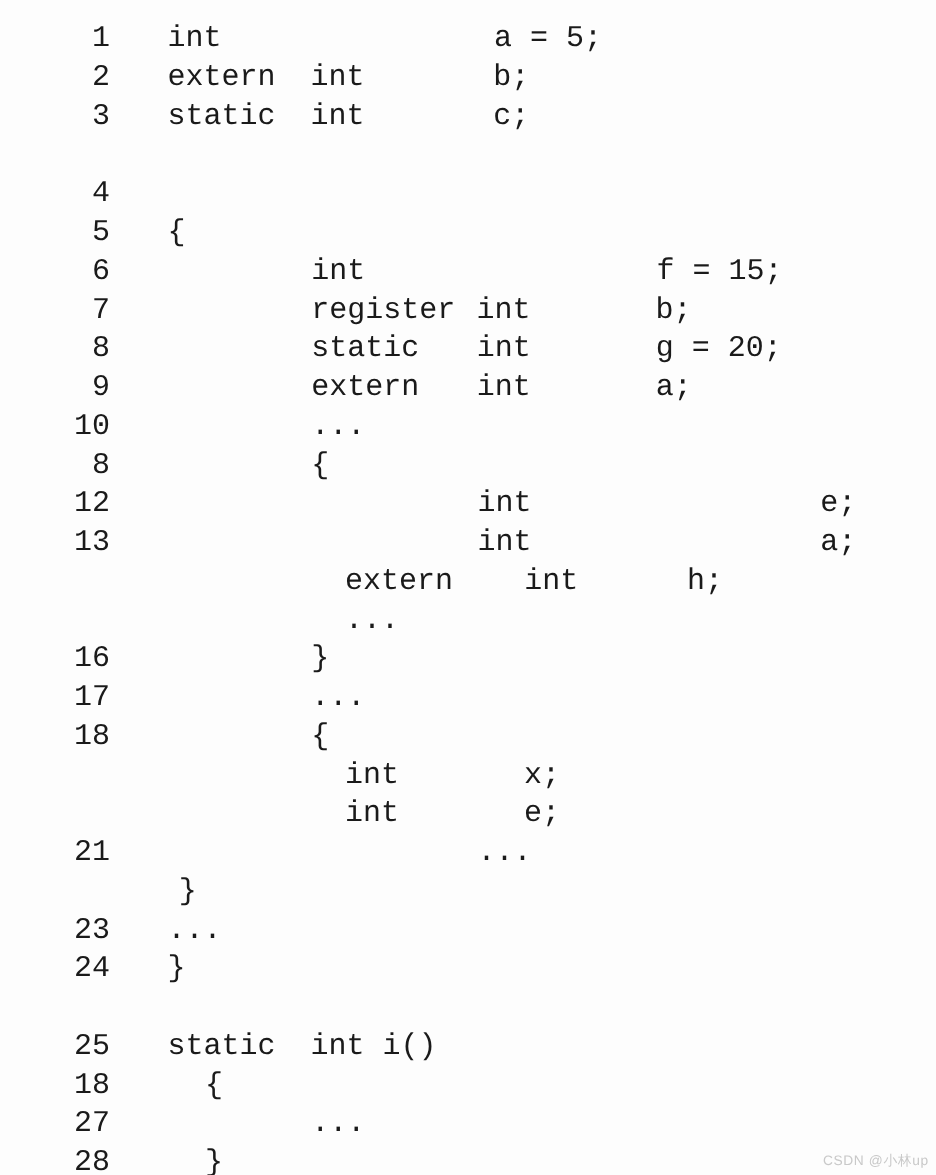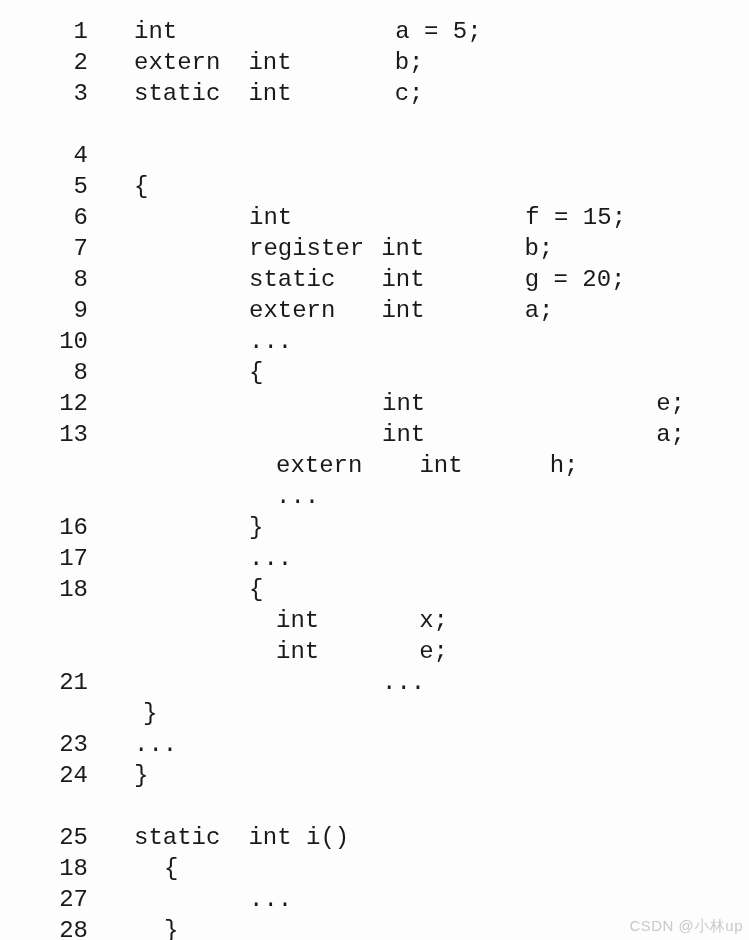--- a/index.html
+++ b/index.html
@@ -24,21 +24,21 @@
     width:60px;
     text-align:right;
     padding-right:46px;
     flex:0 0 auto;
   }
   .c{flex:0 0 auto}
   .watermark{
     position:absolute;
     right:6px;bottom:4px;
     font-family:Arial,sans-serif;
-    font-size:15px;
+    font-size:11px;
     color:#c9c9c9;
     letter-spacing:.5px;
   }
 </style>
 </head>
 <body>
 
 <div class="page" id="listing">
     <div class="row">
       <span class="ln">1</span>

